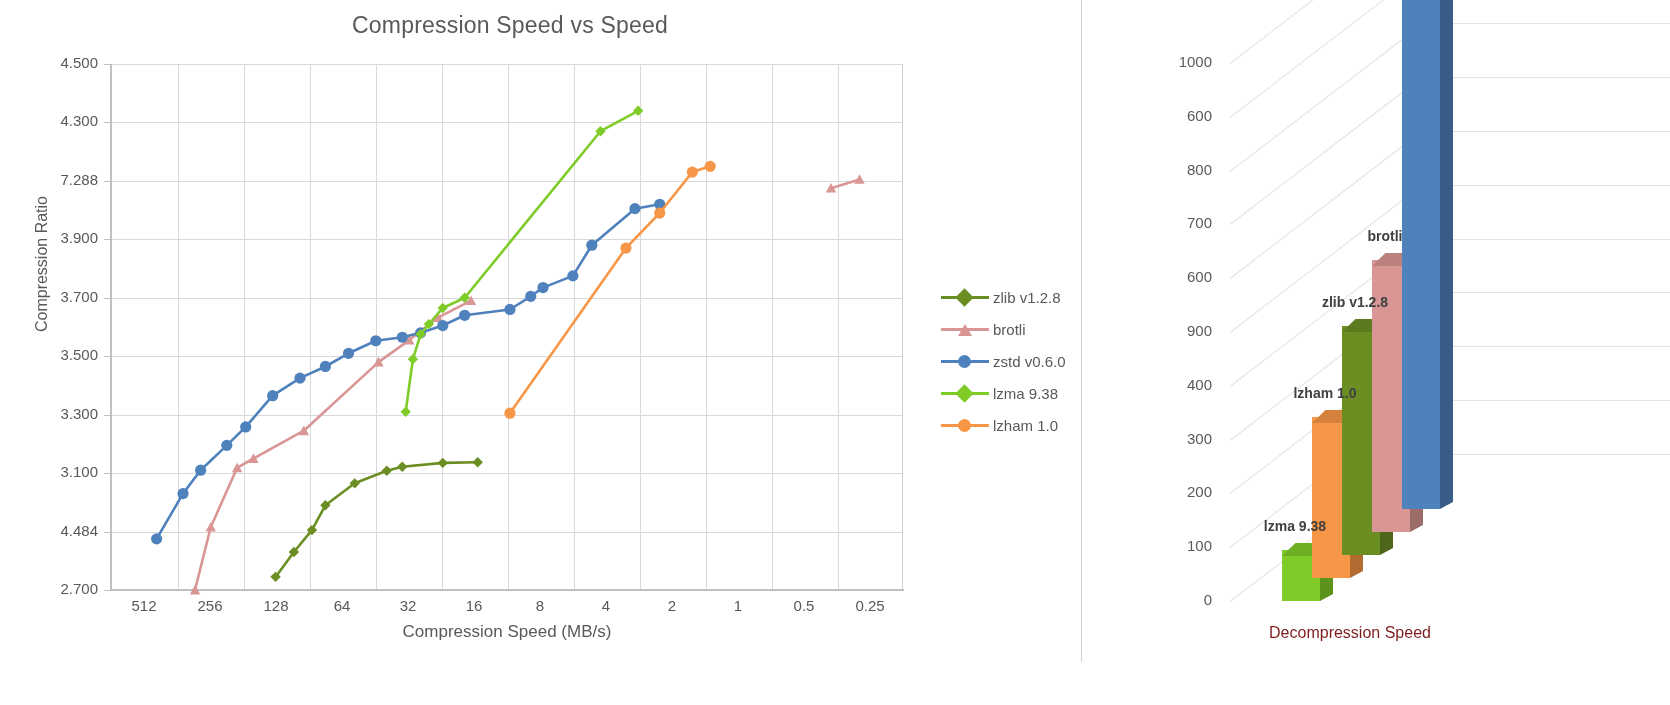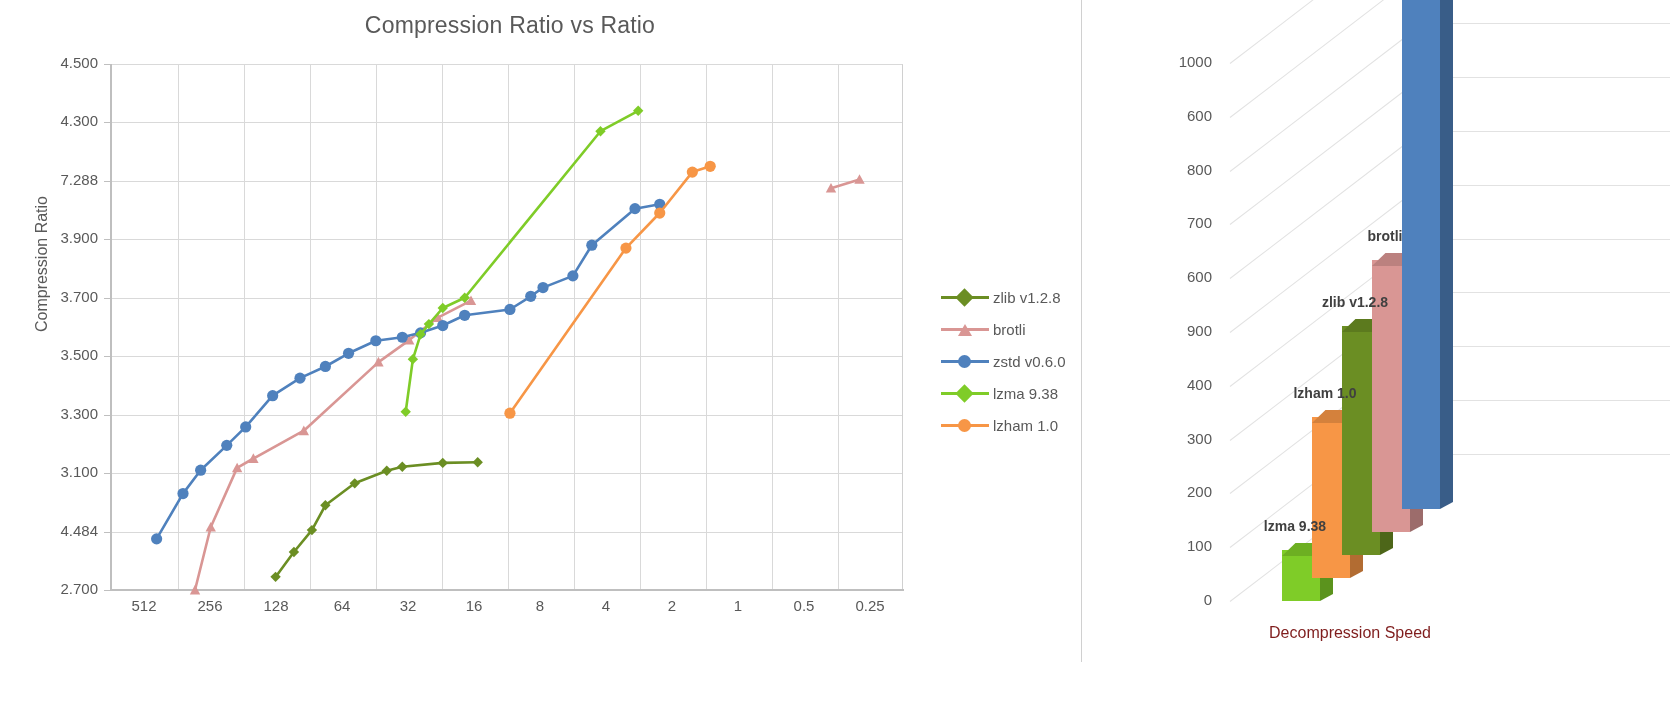--- a/index.html
+++ b/index.html
@@ -62,23 +62,24 @@
   .bar-top{position:absolute;}
   .bar-label{position:absolute;font-size:14px;font-weight:bold;color:#404040;white-space:nowrap;}
   #bar-cat-label{position:absolute;font-size:16px;color:#7f1d1d;text-align:center;width:180px;line-height:19px;}
 </style>
 </head>
 <body>
 
 <div id="root">
 
   <div id="scatter-panel">
-    <div id="scatter-title">Compression Ratio vs Ratio</div>
+    <div id="scatter-title">Compression Speed vs Speed</div>
 
     <div id="y-axis-title">Compression Ratio</div>
+    <div id="x-axis-title">Compression Speed (MB/s)</div>
 
     <div id="plot-area">
         <div class="gl-h" style="top: 57.4444px;"></div>
         <div class="gl-h" style="top: 115.889px;"></div>
         <div class="gl-h" style="top: 174.333px;"></div>
         <div class="gl-h" style="top: 232.778px;"></div>
         <div class="gl-h" style="top: 291.222px;"></div>
         <div class="gl-h" style="top: 349.667px;"></div>
         <div class="gl-h" style="top: 408.111px;"></div>
         <div class="gl-h" style="top: 466.556px;"></div>

